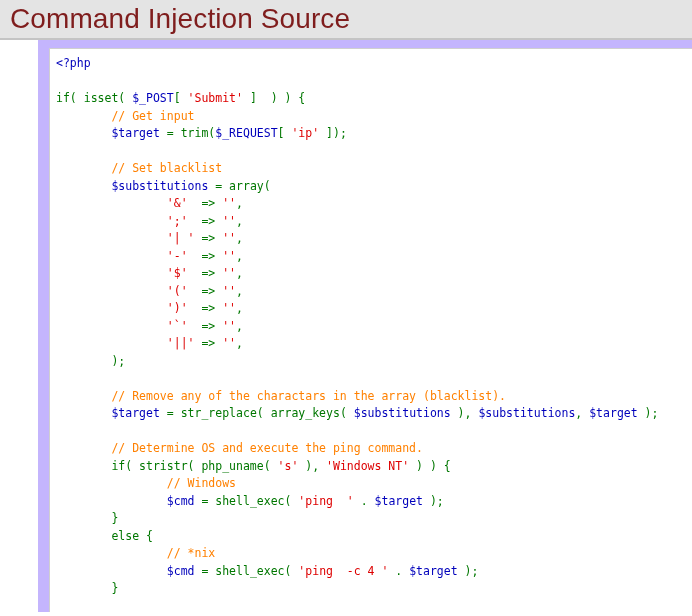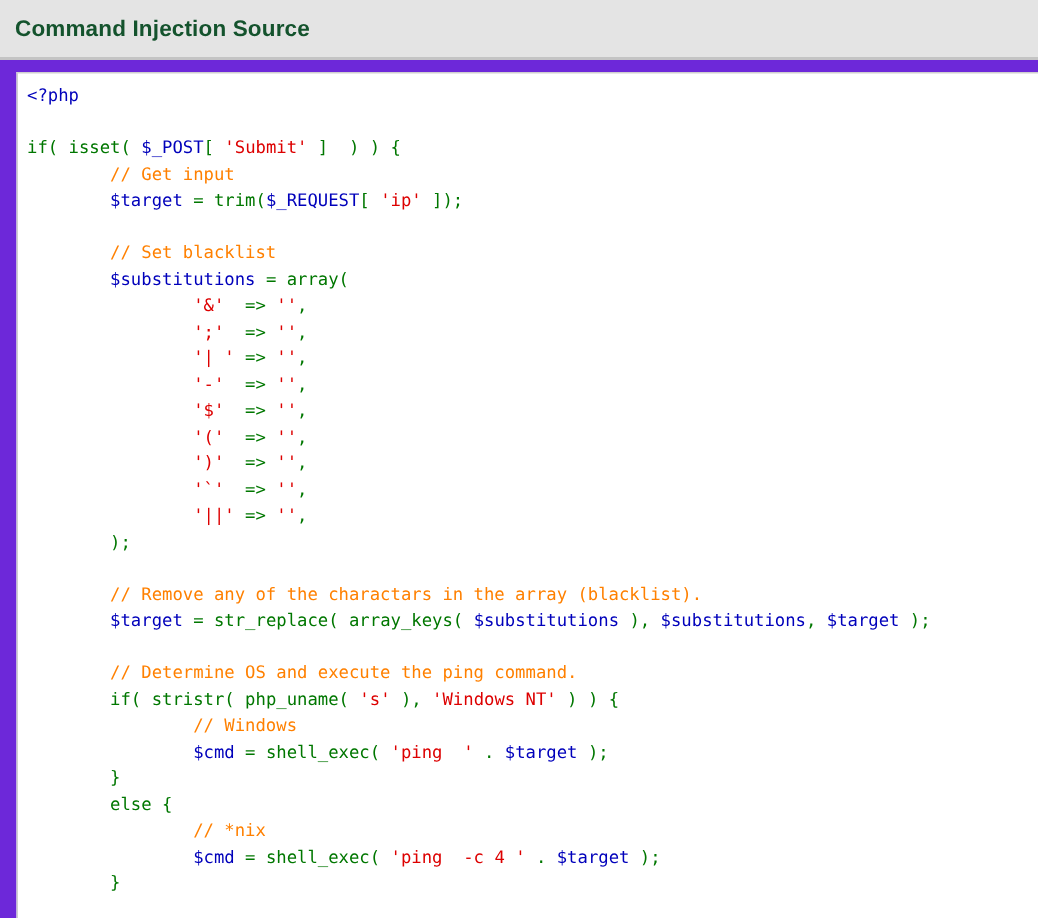--- a/index.html
+++ b/index.html
@@ -20,35 +20,36 @@
     background: #e4e4e4;
     border-bottom: 2px solid #c4c4c4;
     height: 40px;
     box-sizing: border-box;
     padding: 0 0 0 10px;
     display: flex;
     align-items: center;
   }
   .page-title {
     font-family: "Liberation Sans", sans-serif;
-    font-size: 15px;
-    font-weight: bold;
-    color: #14532d;
+    font-size: 28px;
+    font-weight: normal;
+    color: #7f1d1d;
     letter-spacing: 0.1px;
     line-height: 1;
     margin: 0;
     white-space: nowrap;
   }
 
   
   .code-panel-wrap {
-    background: #6d28d9;
+    background: #c4b5fd;
     padding: 8px 0 0 11px;
     box-sizing: border-box;
     height: 572px;
+    margin-left: 38px;
   }
   .code-panel {
     background: #ffffff;
     border: 1px solid #cfcfcf;
     border-right: none;
     border-bottom: none;
     height: 100%;
     box-sizing: border-box;
     overflow: hidden;
     padding: 6px 0 0 6px;

